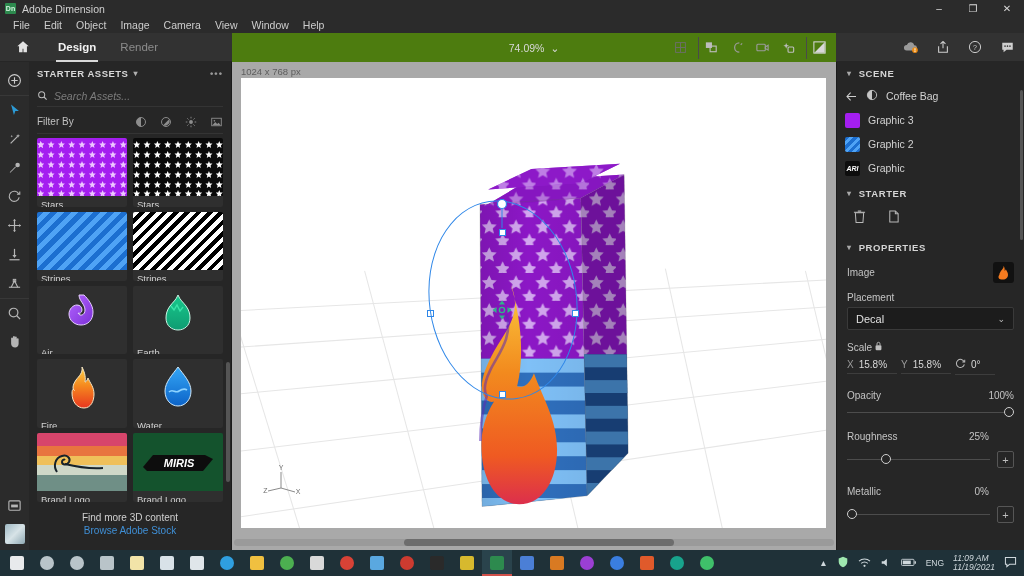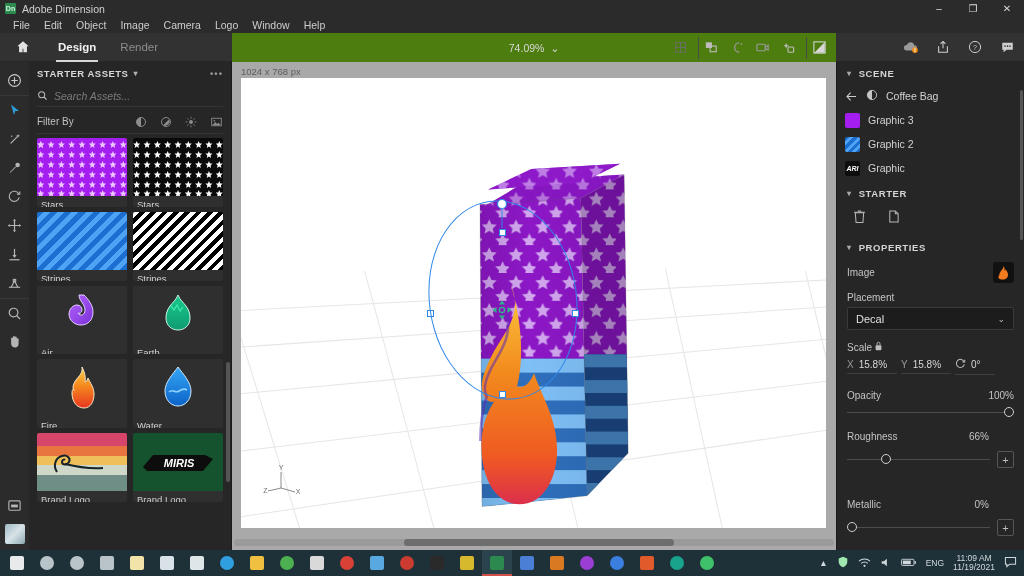--- a/index.html
+++ b/index.html
@@ -236,42 +236,42 @@
   
   #taskbar {
     position:absolute; left:0; bottom:0; width:1024px; height:26px;
     background:#1f3138; display:flex; align-items:center; padding-left:2px;
   }
   .tb-ic { width:30px; height:26px; display:flex; align-items:center; justify-content:center; }
   .tb-sq { width:14px; height:14px; border-radius:2px; }
   .tb-active { box-shadow:inset 0 -2px 0 #d0504a; background:#2a434c; }
   #tray { margin-left:auto; display:flex; align-items:center; gap:9px; padding-right:7px;
           font-size:8.5px; color:#cfd8dc; }
-  #clock { line-height:1.1; text-align:center; }
+  #clock { line-height:1.1; text-align:left;font-style:italic; }
 </style>
 </head>
 <body>
 
 <div id="titlebar">
   <div id="dn-logo">Dn</div>
   <div id="app-title">Adobe Dimension</div>
   <div id="win-controls">
     <div class="win-btn">–</div>
     <div class="win-btn">❐</div>
     <div class="win-btn">✕</div>
   </div>
 </div>
 
 <div id="menubar">
   <div class="menu-item">File</div>
   <div class="menu-item">Edit</div>
   <div class="menu-item">Object</div>
   <div class="menu-item">Image</div>
   <div class="menu-item">Camera</div>
-  <div class="menu-item">Logo</div>
+  <div class="menu-item">View</div>
   <div class="menu-item">Window</div>
   <div class="menu-item">Help</div>
 </div>
 
 <div id="appheader">
   <div id="home-btn">
     <svg width="14" height="14" viewBox="0 0 16 16">
         <path d="M8 1.5 1.5 7h2v7h4V10h1v4h4V7h2z" fill="#e2e2e2"></path>
       </svg>
   </div>
@@ -679,20 +679,24 @@
           <path d="M2 18 12 6h52l8 4-10 12H6z" fill="#0d0d0d"></path>
           <text x="38" y="18" fill="#fff" font-size="11" font-weight="bold" font-style="italic" text-anchor="middle" font-family="Liberation Sans">MIRIS</text>
         </svg>
       </div>
       <div class="asset-label">Brand Logo</div>
     </div>
   </div>
 
   <div id="assets-scroll"></div>
 
+  <div id="assets-footer">
+    <div class="t1">Find more 3D content</div>
+    <div class="t2">Browse Adobe Stock</div>
+  </div>
 </div>
 
 <div id="canvas-wrap">
 
   <div id="canvas-topbar">
     <div id="zoom-ctl">
       <span>74.09%</span>
       <span>⌄</span>
     </div>
     <div id="canvas-tools">
@@ -981,31 +985,31 @@
       <span class="prop-label">100%</span>
     </div>
     <div class="slider-track">
       <div class="slider-knob" style="left:calc(100% - 10px)"></div>
     </div>
   </div>
 
   <div class="prop-block" style="margin-top:14px">
     <div class="row-between" style="padding-right:25px">
       <span class="prop-label">Roughness</span>
-      <span class="prop-label">66%</span>
+      <span class="prop-label">25%</span>
     </div>
     <div class="slider-with-btn" style="margin-top:9px">
       <div class="slider-track">
         <div class="slider-knob" style="left:24%"></div>
       </div>
       <div class="plus-btn">+</div>
     </div>
   </div>
 
-  <div class="prop-block" style="margin-top:27px">
+  <div class="prop-block" style="margin-top:14px">
     <div class="row-between" style="padding-right:25px">
       <span class="prop-label">Metallic</span>
       <span class="prop-label">0%</span>
     </div>
     <div class="slider-with-btn" style="margin-top:9px">
       <div class="slider-track">
         <div class="slider-knob" style="left:0%"></div>
       </div>
       <div class="plus-btn">+</div>
     </div>

